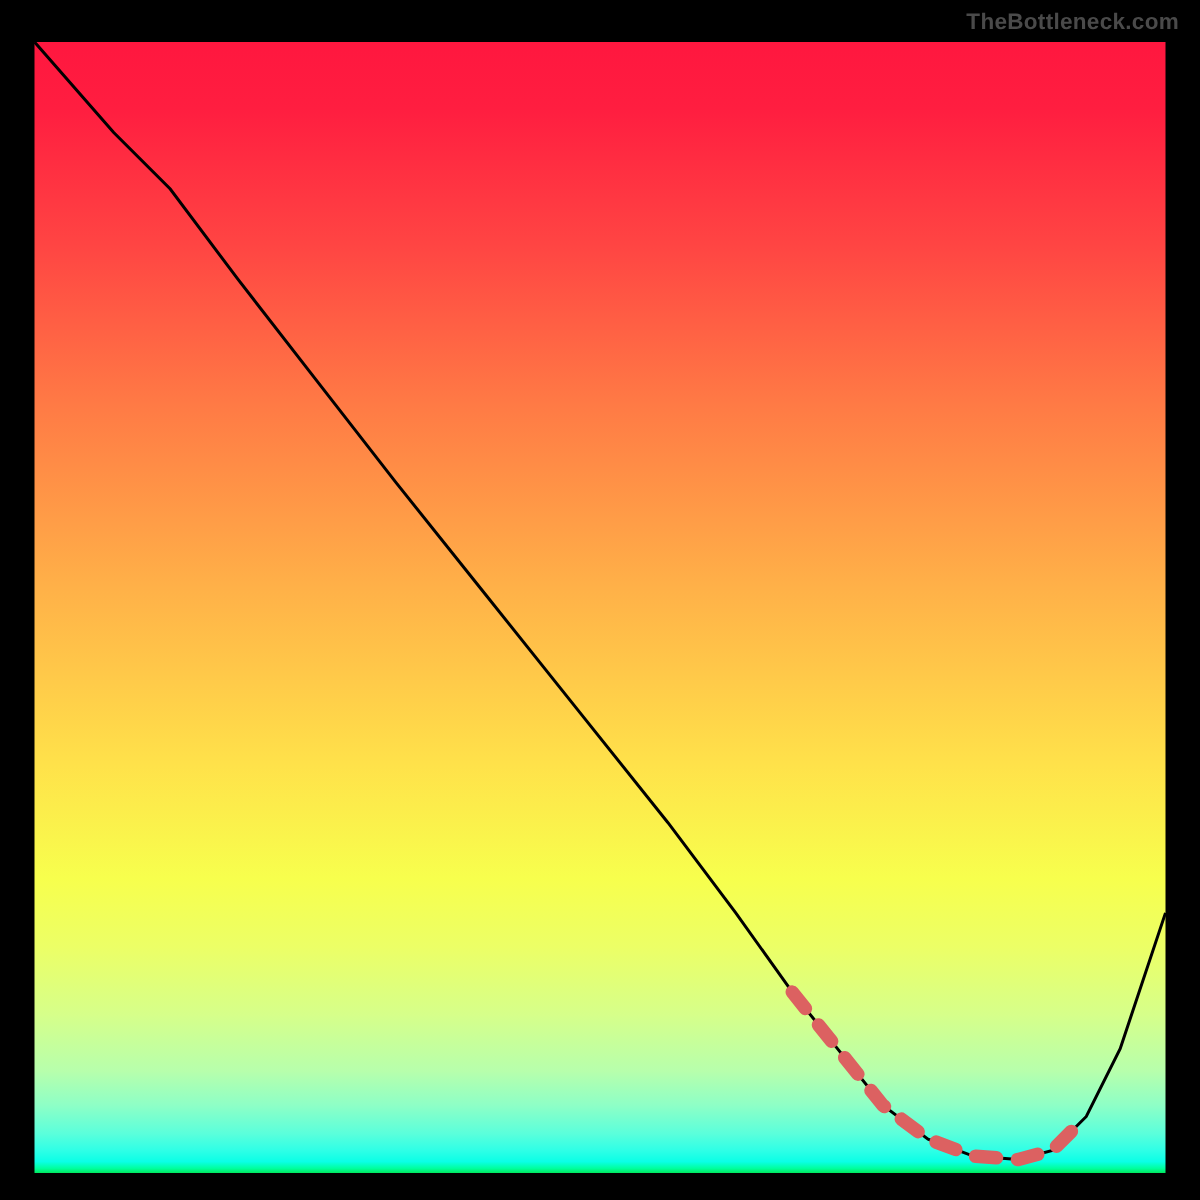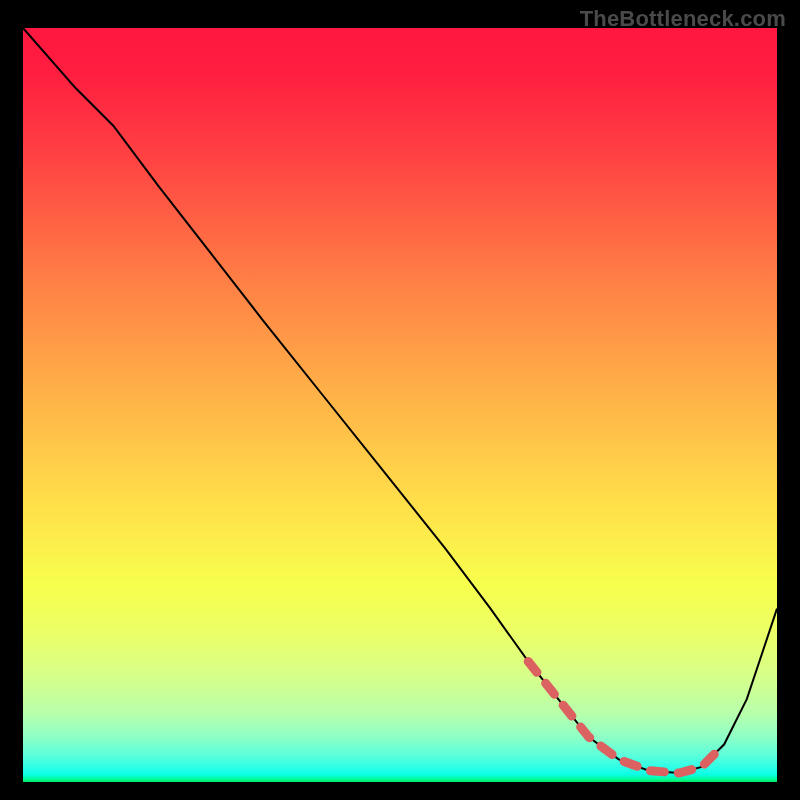--- a/index.html
+++ b/index.html
@@ -15,21 +15,21 @@
     position: relative;
     width: 800px;
     height: 800px;
     background: #000;
   }
   .watermark {
     position: absolute;
     top: 6px;
     right: 14px;
     color: #4a4a4a;
-    font-size: 22px;
+    font-size: 15px;
     font-weight: 600;
     letter-spacing: 0.2px;
     z-index: 10;
   }
   .plot {
     position: absolute;
     left: 23px;
     top: 28px;
     width: 754px;
     height: 754px;

